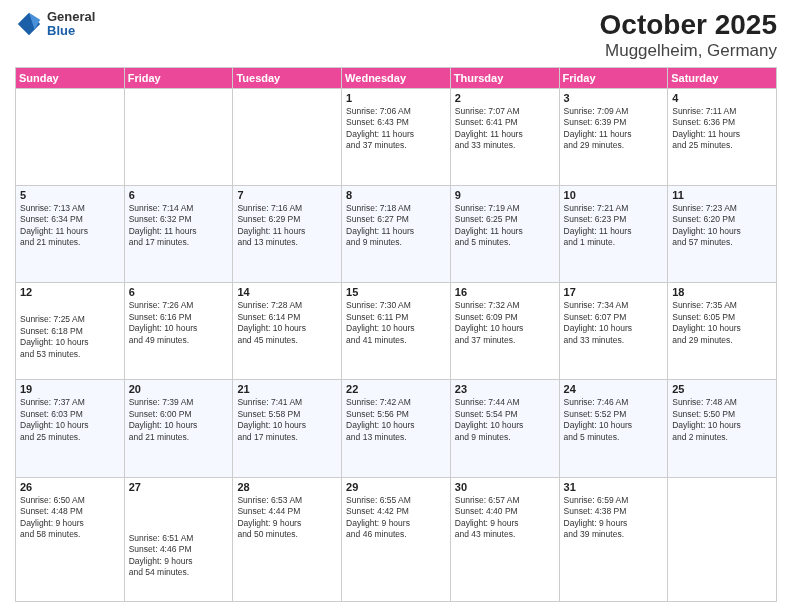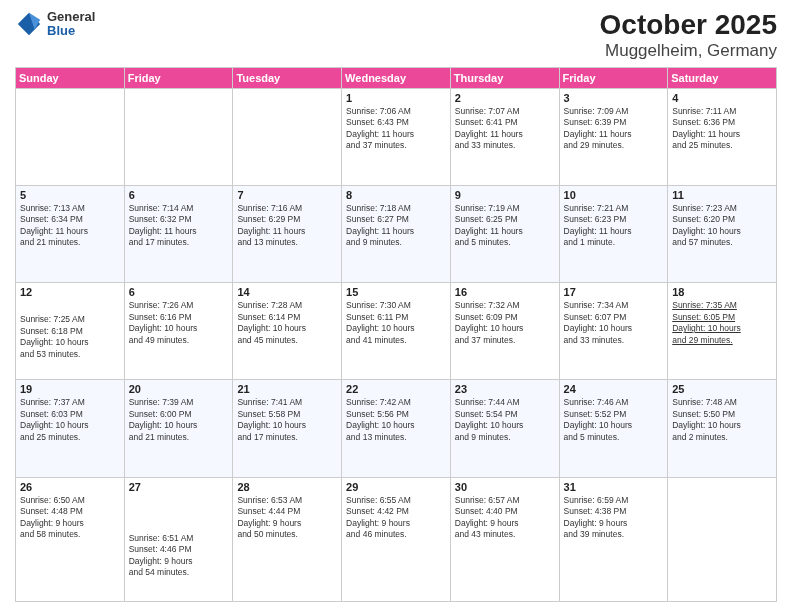--- a/index.html
+++ b/index.html
@@ -264,21 +264,21 @@
           </td>
           <td>
             <div class="day-num">17</div>
             <div class="day-info" style="white-space: pre-line;">Sunrise: 7:34 AM
 Sunset: 6:07 PM
 Daylight: 10 hours
 and 33 minutes.</div>
           </td>
           <td>
             <div class="day-num">18</div>
-            <div class="day-info" style="white-space: pre-line; text-decoration: underline;">Sunrise: 7:35 AM
+            <div class="day-info" style="white-space: pre-line;">Sunrise: 7:35 AM
 Sunset: 6:05 PM
 Daylight: 10 hours
 and 29 minutes.</div>
           </td>
         </tr>
         <tr>
           <td>
             <div class="day-num">19</div>
             <div class="day-info" style="white-space: pre-line;">Sunrise: 7:37 AM
 Sunset: 6:03 PM

